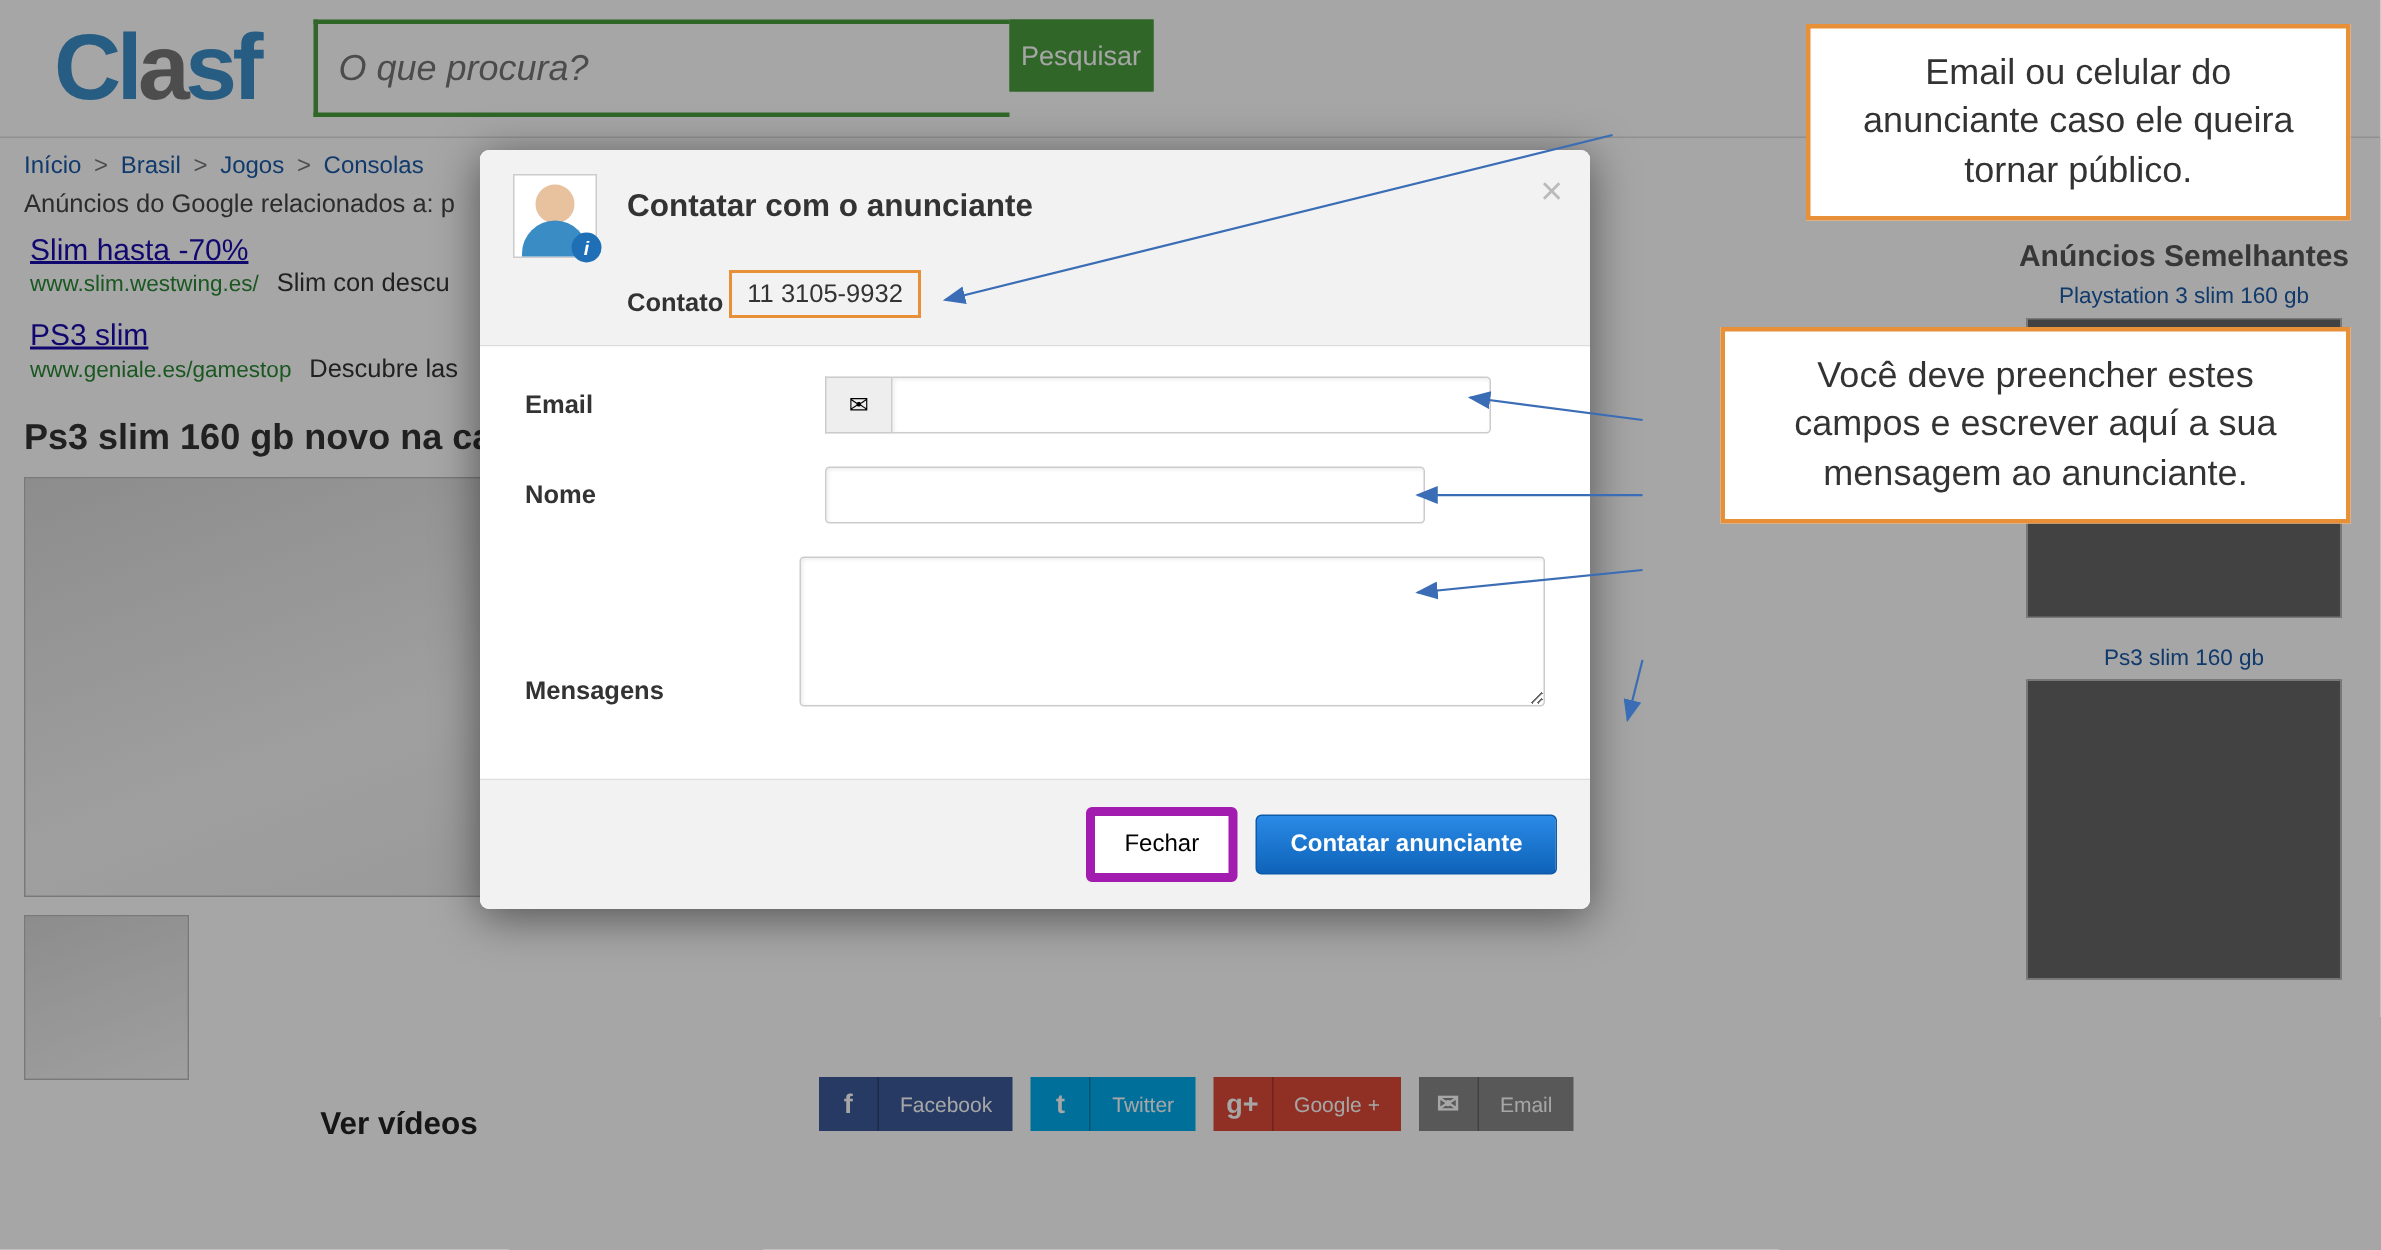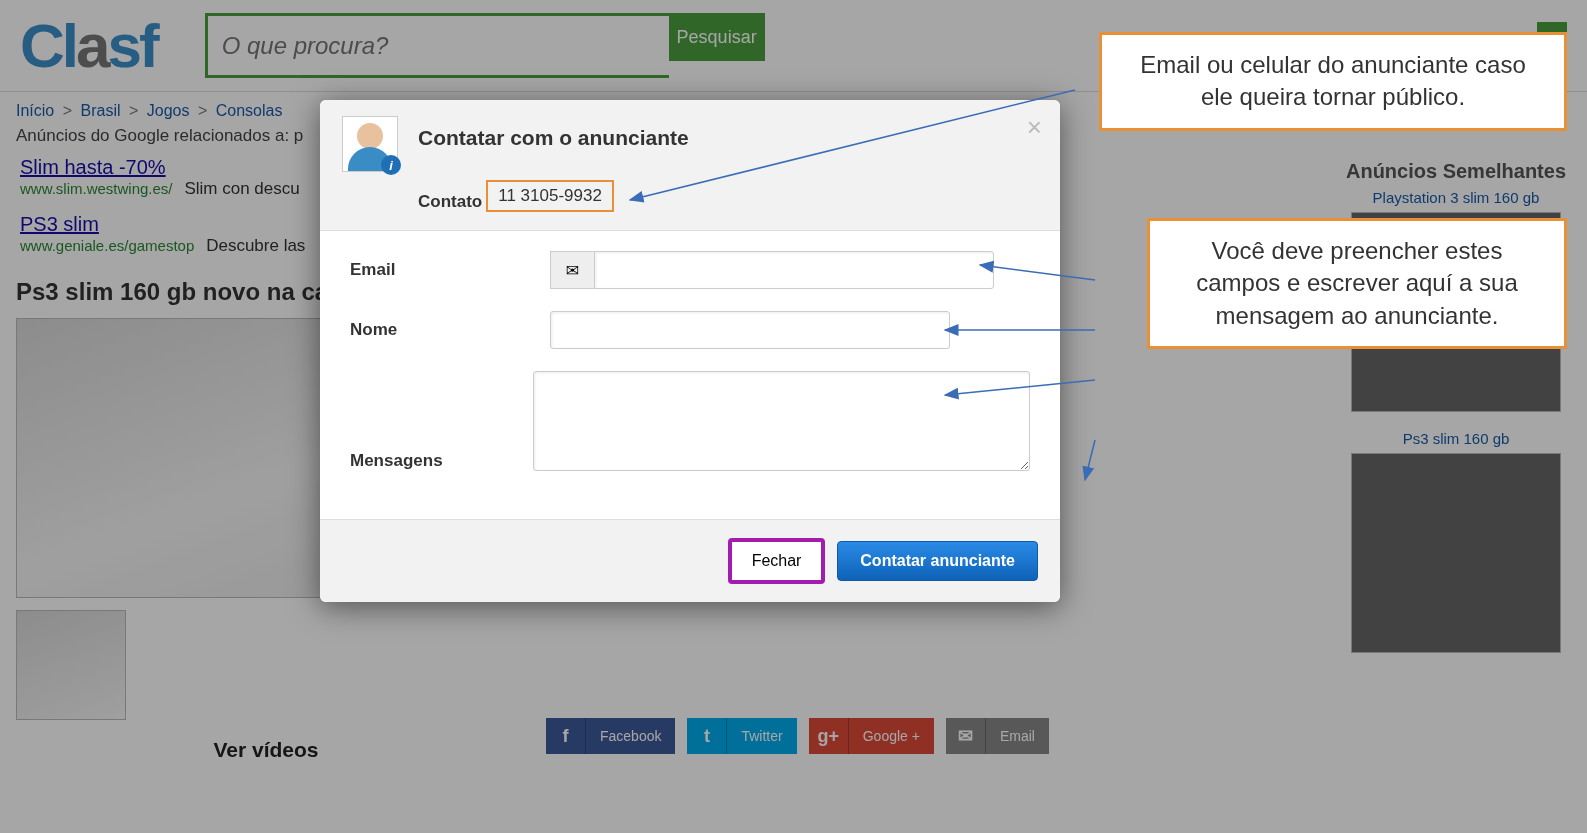--- a/index.html
+++ b/index.html
@@ -19,24 +19,24 @@
     }
     .dim-overlay {
       position: absolute;
       inset: 0;
       background: rgba(0,0,0,0.35);
       z-index: 5;
     }
     
     .header {
       background: #fff;
-      padding: 10px 20px;
+      padding: 10px 36px;
       display: flex;
       align-items: center;
-      gap: 48px;
+      gap: 36px;
       border-bottom: 1px solid #ddd;
     }
     .logo {
       font-family: Arial, sans-serif;
       font-size: 62px;
       font-weight: 900;
       color: #3c8fc9;
       letter-spacing: -3px;
       position: relative;
     }
@@ -336,21 +336,21 @@
     .form-row.tall { align-items: flex-end; }
     .modal-footer {
       background: #f2f2f2;
       border-top: 1px solid #ddd;
       padding: 18px 22px;
       text-align: right;
       border-radius: 0 0 6px 6px;
     }
     .btn-close {
       background: #fff;
-      border: 4px solid #a21caf;
+      border: 6px solid #a21caf;
       padding: 10px 20px;
       font-size: 16px;
       border-radius: 4px;
       cursor: pointer;
       margin-right: 8px;
     }
     .btn-primary {
       background: #1476d6;
       background: linear-gradient(#2a8ae6, #0e63b8);
       color: #fff;
@@ -366,21 +366,21 @@
       position: absolute;
       z-index: 20;
       background: #fff;
       border: 3px solid #e89038;
       padding: 14px 20px;
       font-size: 24px;
       color: #333;
       text-align: center;
       line-height: 1.35;
     }
-    .callout-1 { top: 32px; right: 20px; width: 468px; }
+    .callout-1 { top: 16px; right: 20px; width: 363px; }
     .callout-2 { top: 218px; right: 20px; width: 420px; }
     
     .arrows {
       position: absolute;
       inset: 0;
       z-index: 15;
       pointer-events: none;
     }
   </style>
 </head>

